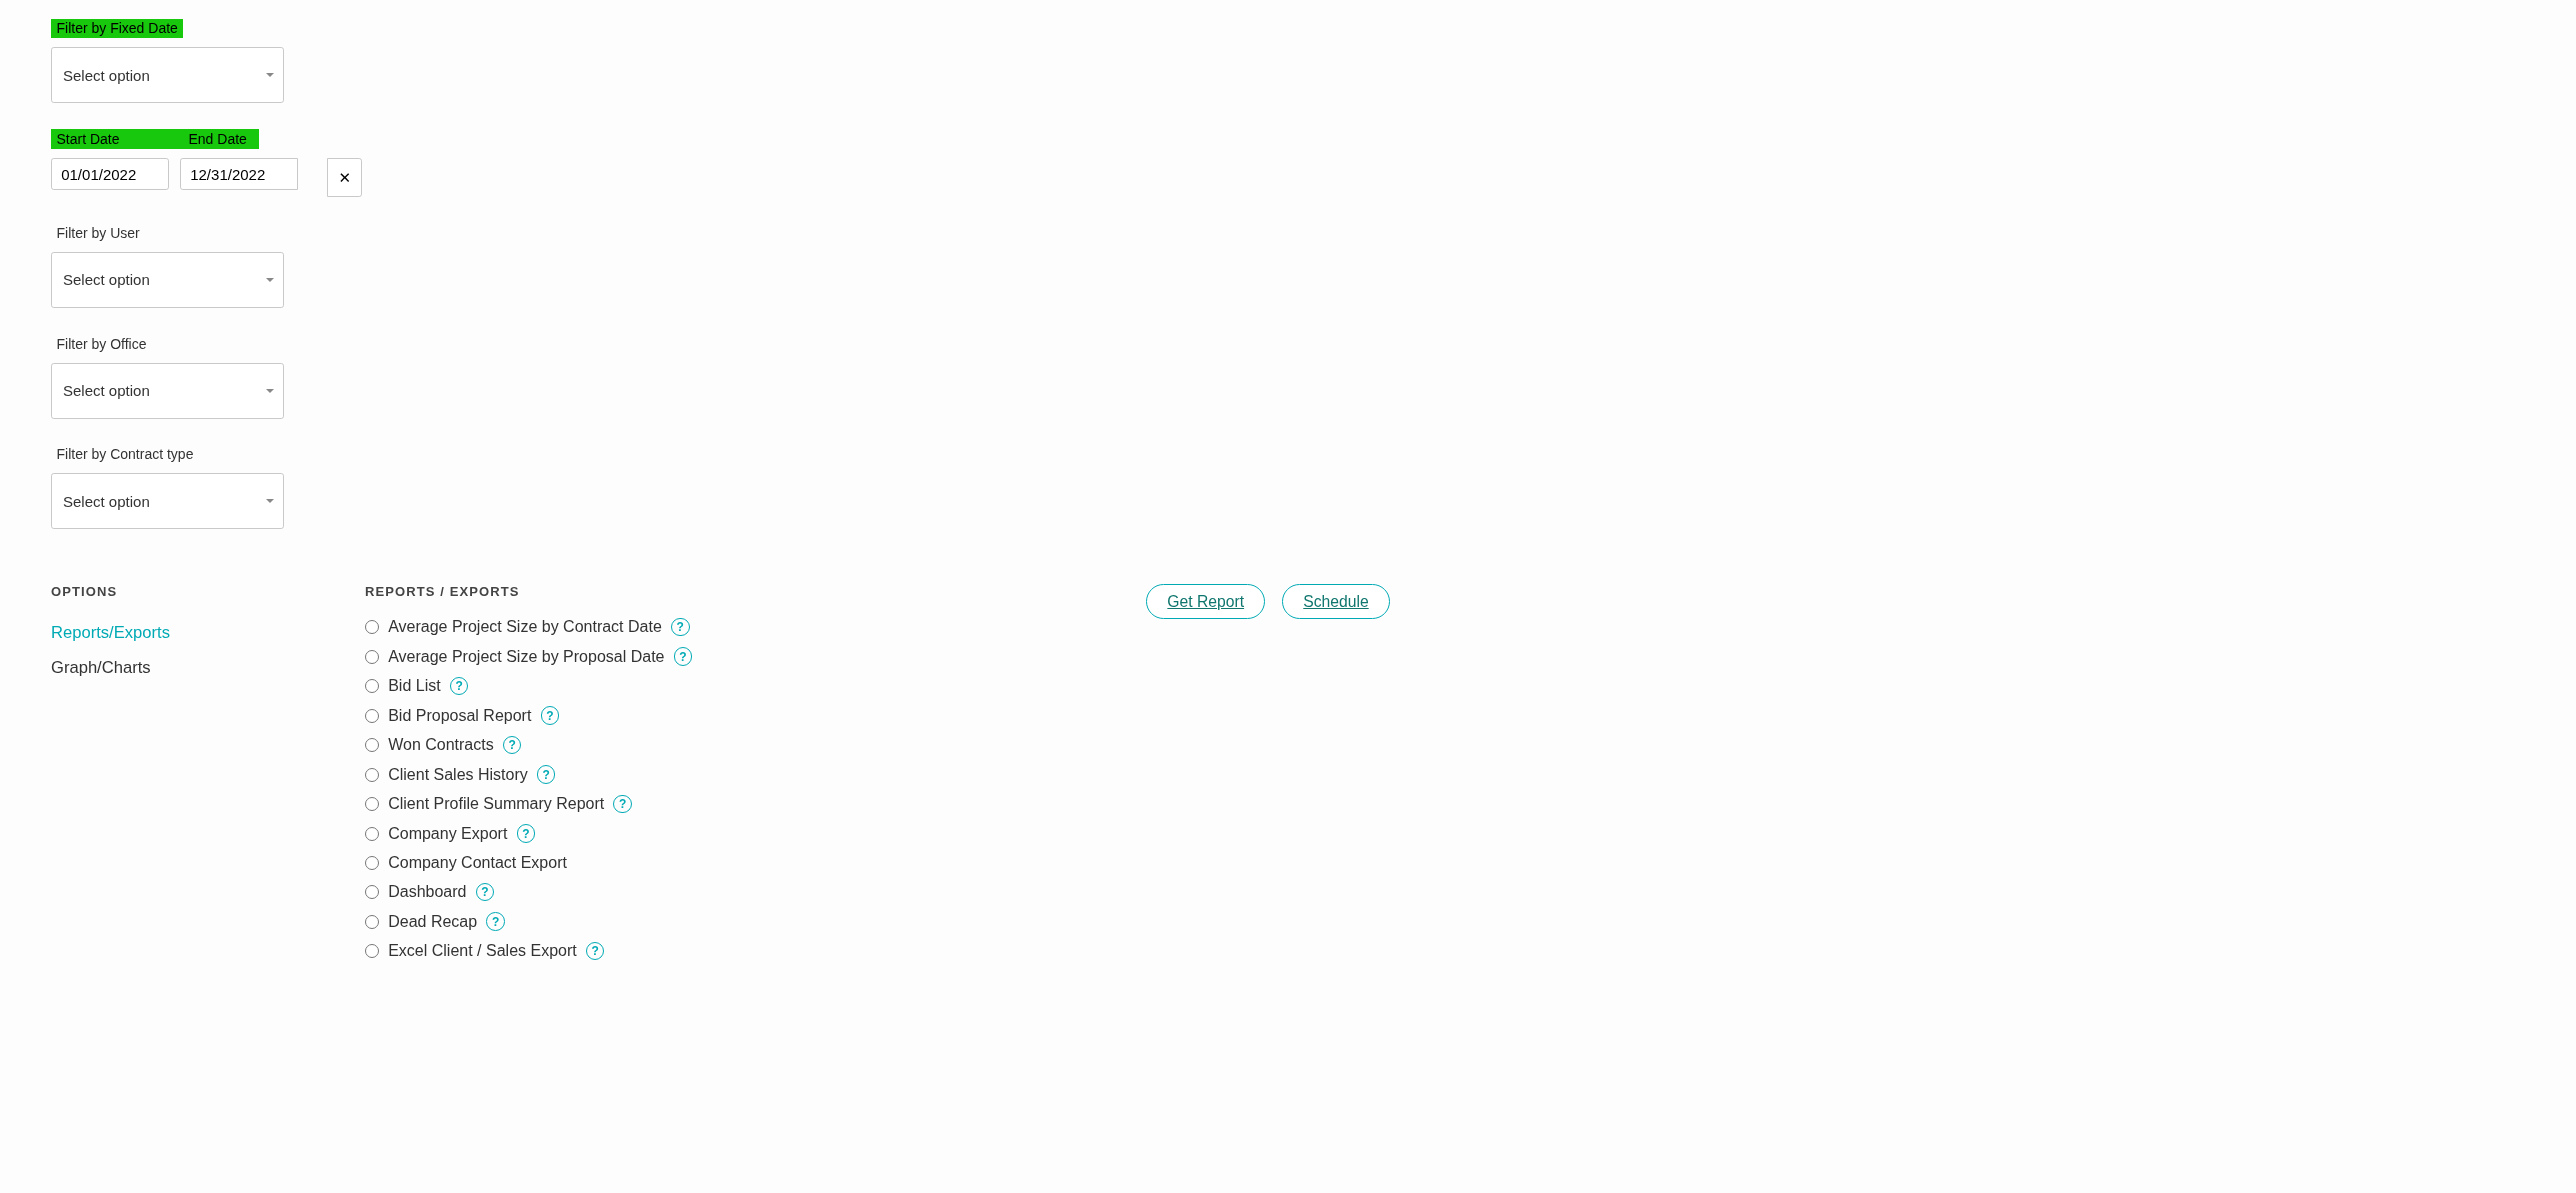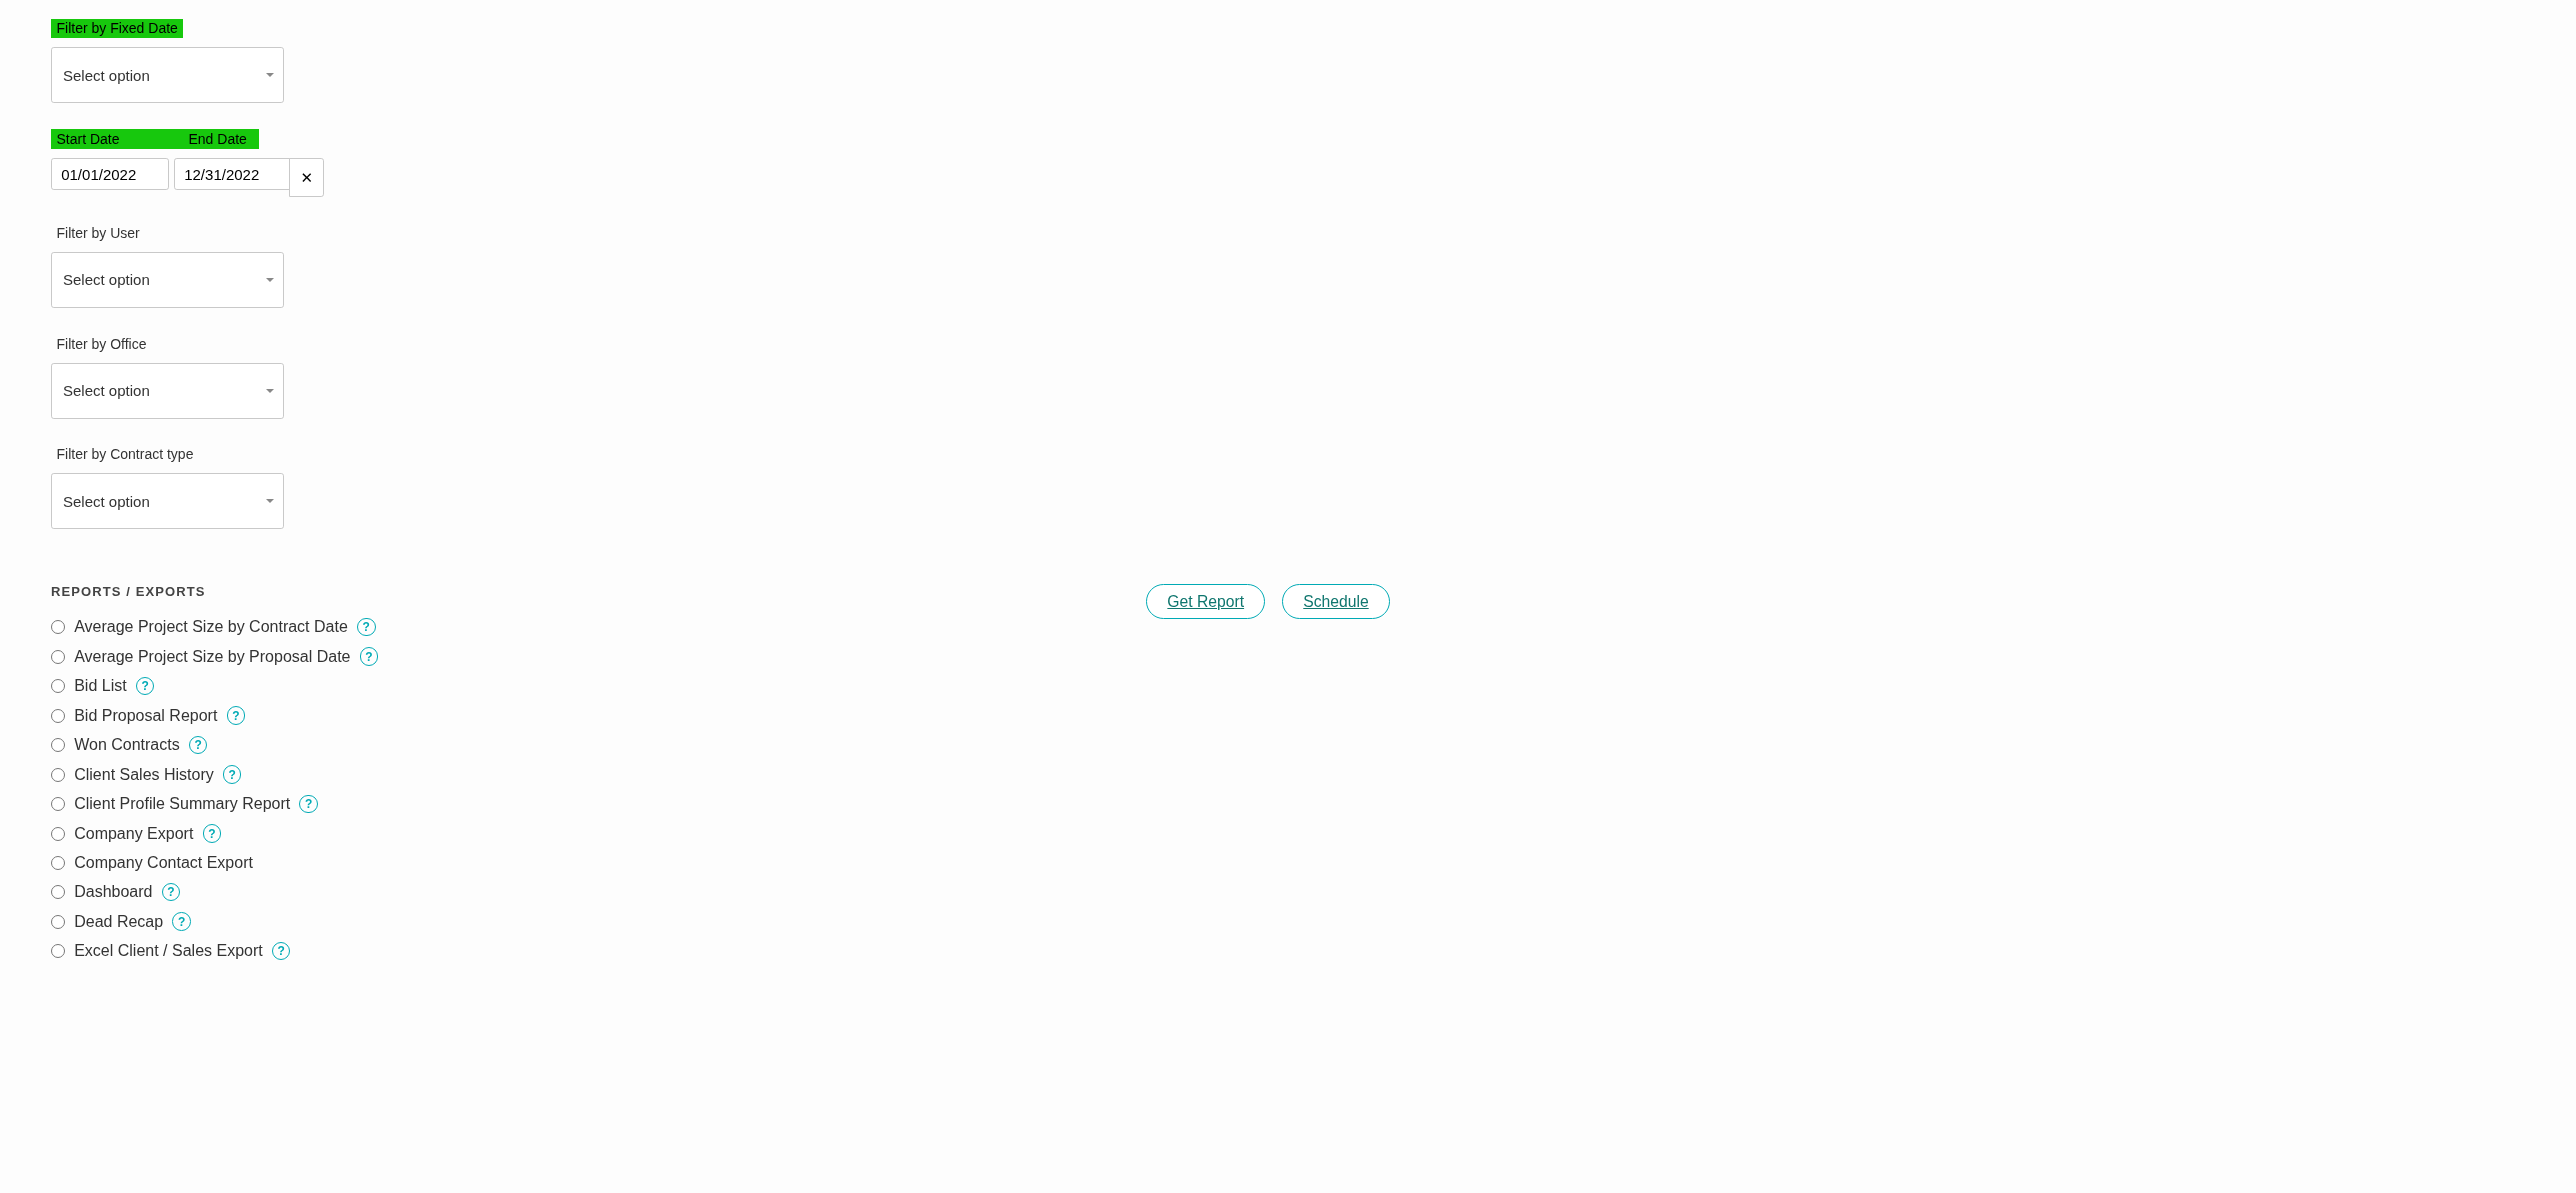--- a/index.html
+++ b/index.html
@@ -94,21 +94,21 @@
     border: 0.9px solid #c9c9c9;
     border-left: 0.9px solid #c9c9c9;
     border-radius: 0 2.8px 2.8px 0;
     width: 35px; height: 39px;
     background: #fff;
     cursor: pointer;
     font-size: 15px;
     margin-left: -2.8px;
   }
   .date-wrap { display:flex; }
-  .date-second-wrap { display:flex; margin-left: 5px;}
+  .date-second-wrap { display:flex; margin-left: 11px; gap: 32px;}
   .date-second-wrap .date-input { border-radius: 2.8px 0 0 2.8px; }
   
   
   .lower { display: flex; gap: 55px; align-items: flex-start;}
   .options-col { width: 259px; }
   .section-head {
     text-transform: uppercase;
     letter-spacing: 1.1px;
     color: #444;
     font-size: 13px;
@@ -213,20 +213,27 @@
       <div class="select-box w250">
         <span>Select option</span>
         <span class="caret"></span>
       </div>
     </div>
 
   </div>
 
   <div class="lower">
 
+    <div class="options-col">
+      <div class="section-head">OPTIONS</div>
+      <div id="options-list">
+          <div class="opt-item active">Reports/Exports</div>
+          <div class="opt-item">Graph/Charts</div>
+        </div>
+    </div>
 
     <div class="reports-col">
       <div class="section-head">REPORTS / EXPORTS</div>
       <div class="report-list" id="reports-list">
           <div class="report-item">
             <input type="radio" name="report" style="">
             <span class="label">Average Project Size by Contract Date</span>
             <span class="help-icon">?</span>
           </div>
           <div class="report-item">

